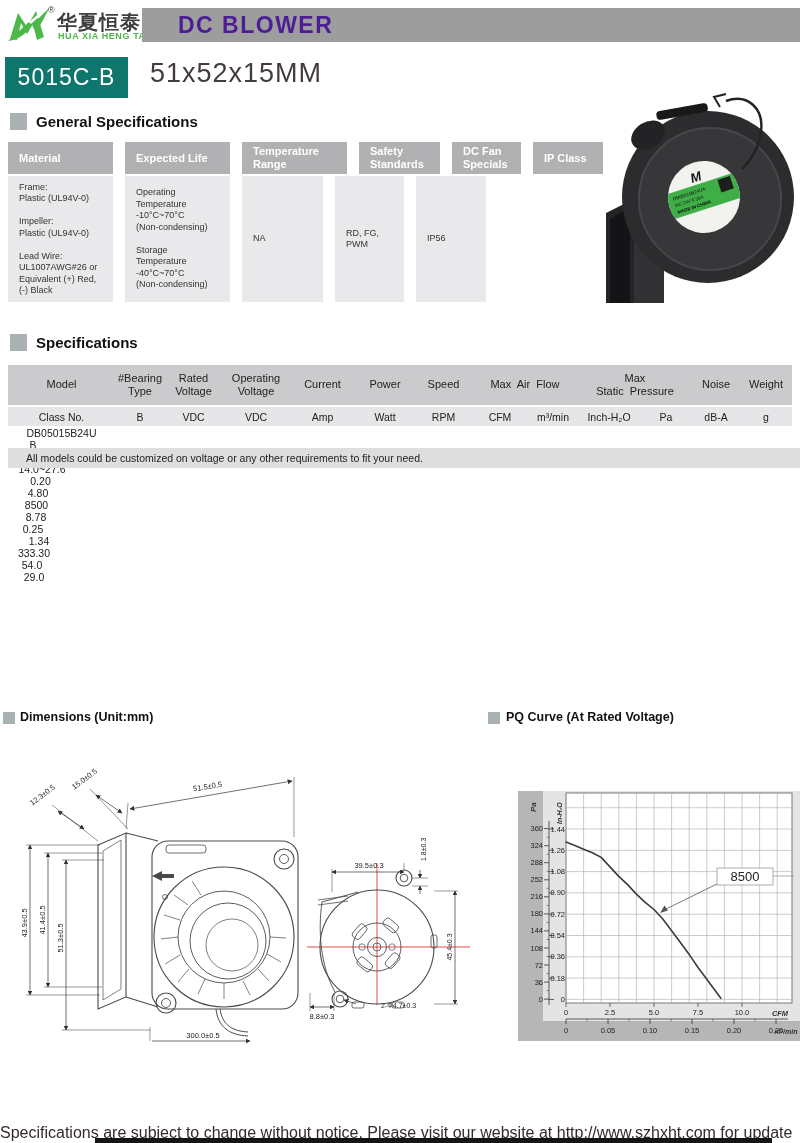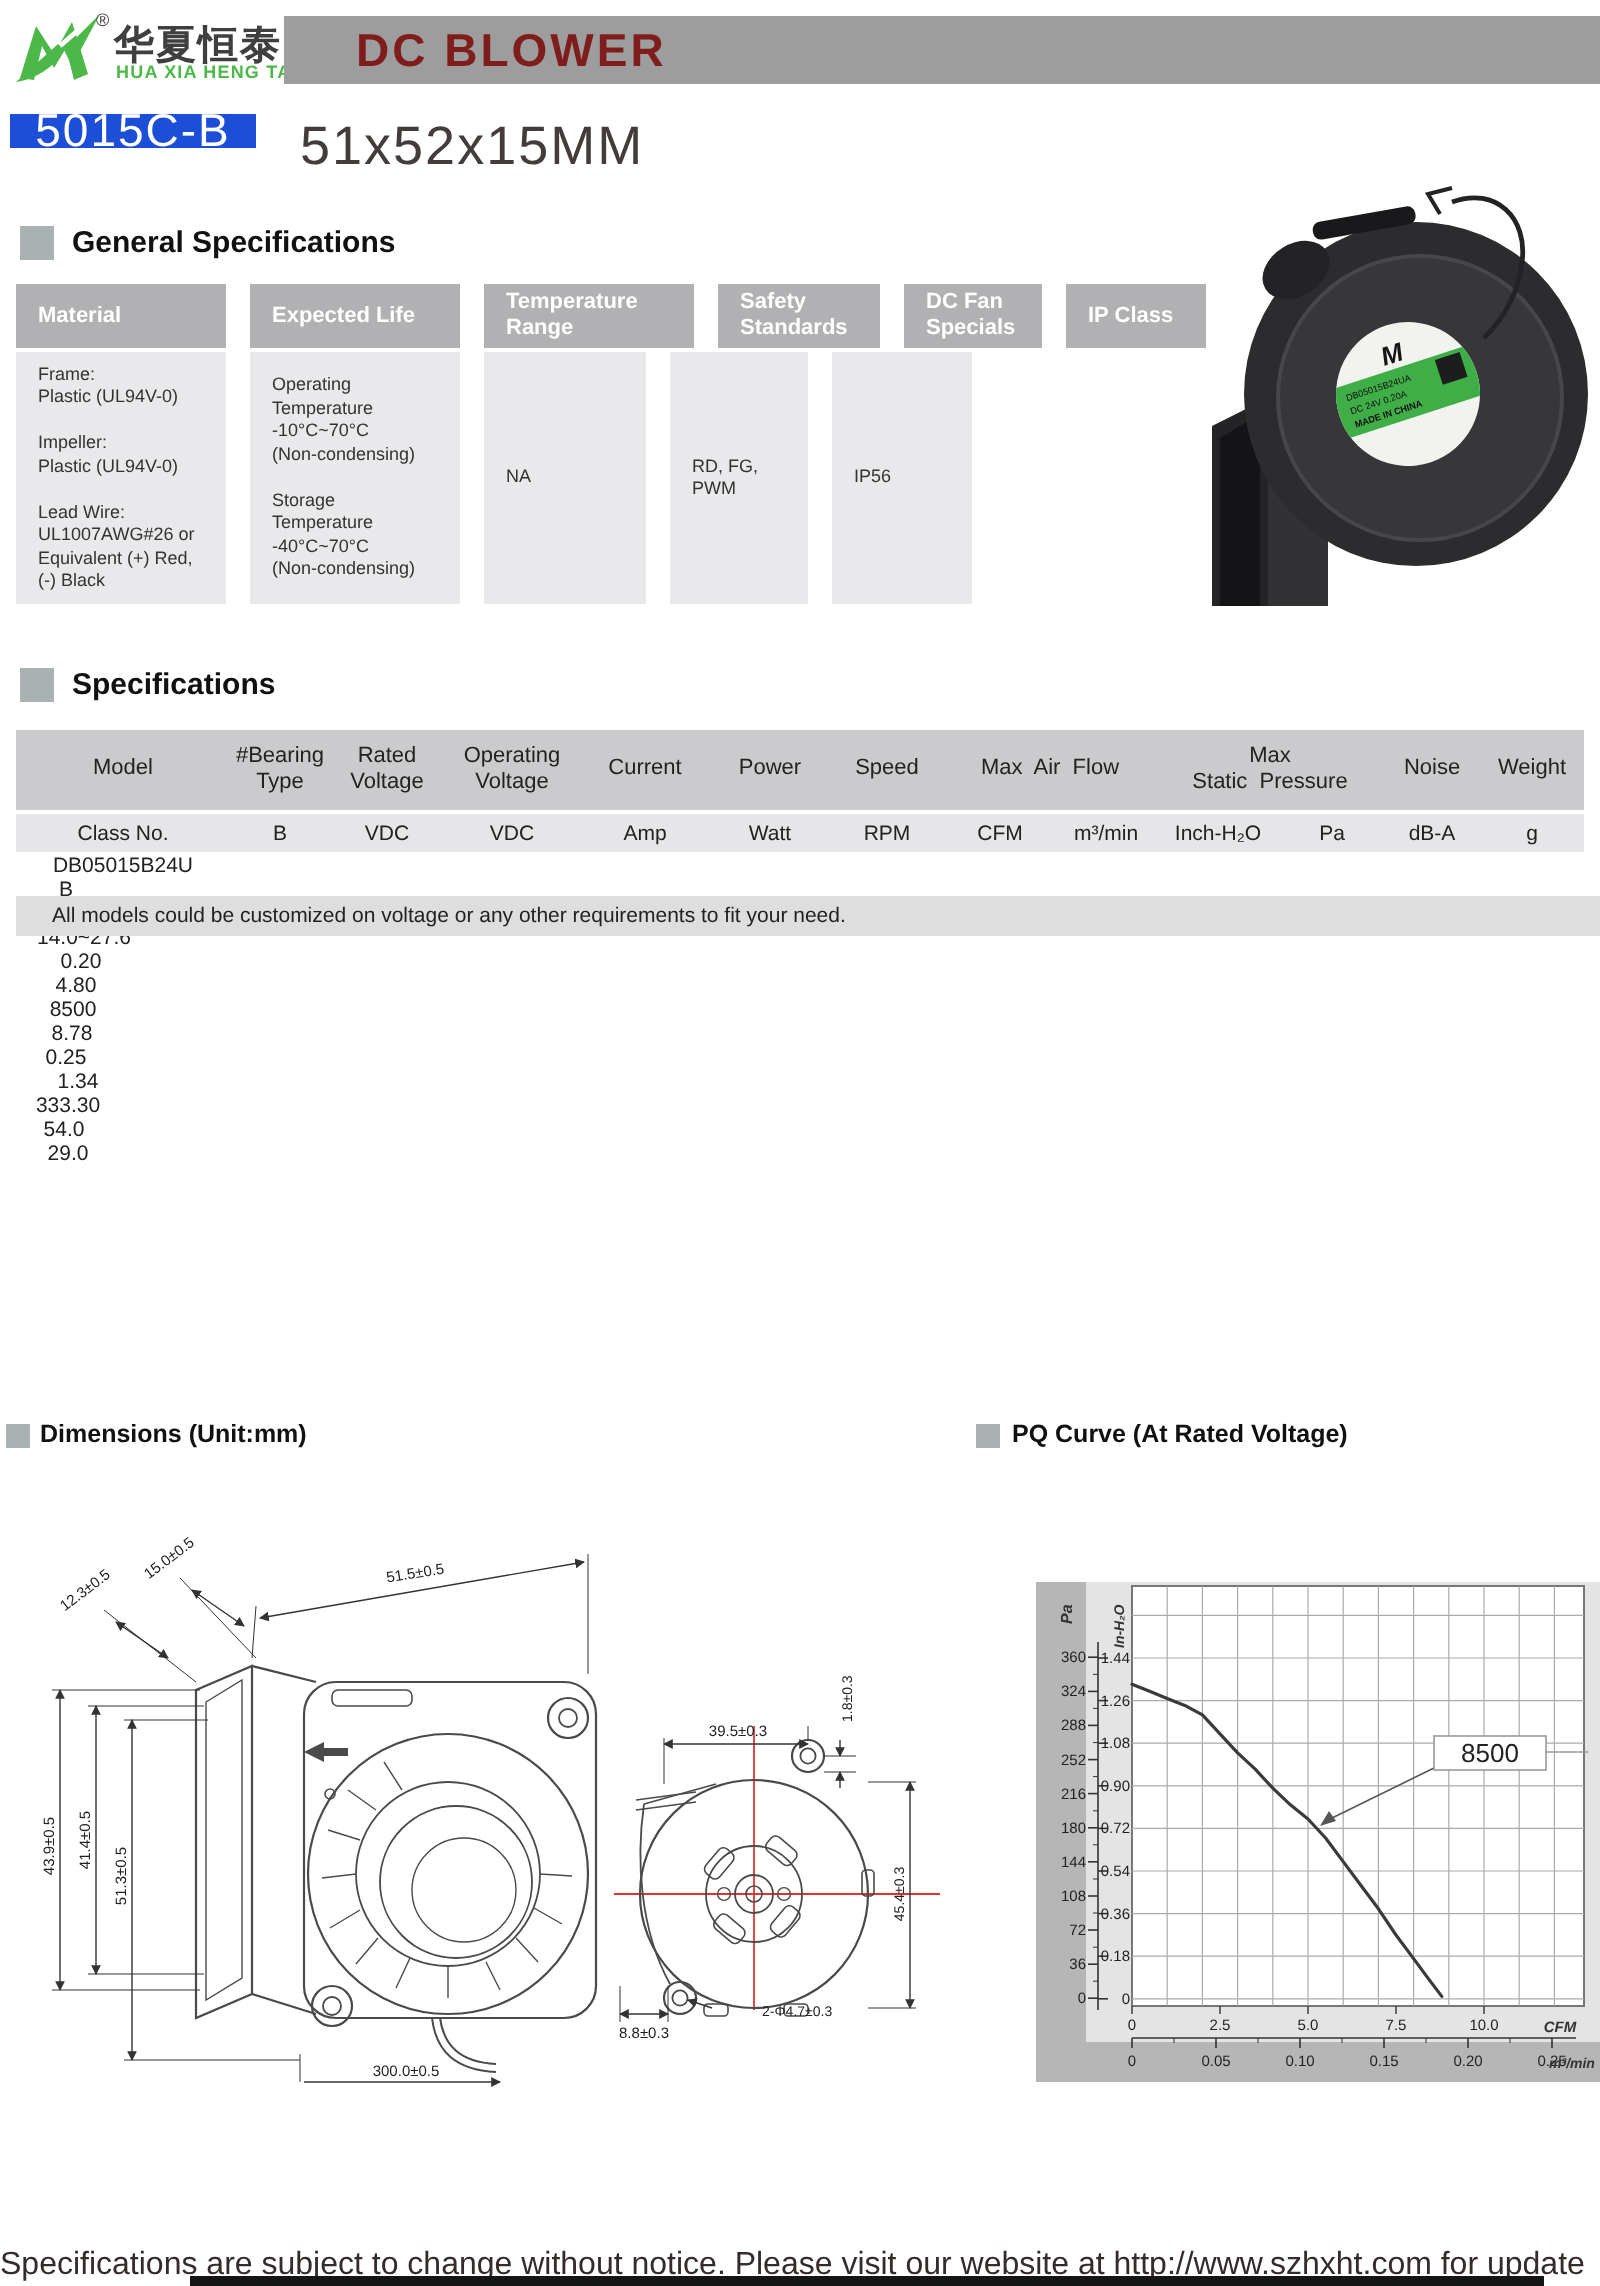--- a/index.html
+++ b/index.html
@@ -3,25 +3,25 @@
 <meta charset="utf-8">
 <style>
   html,body{margin:0;padding:0;background:#fff;}
   #page{position:relative;width:800px;height:1143px;background:#fff;overflow:hidden;
         font-family:"Liberation Sans","DejaVu Sans",sans-serif;color:#222;}
   .abs{position:absolute;}
   .preline{white-space:pre-line;}
   .prewrap{white-space:pre-wrap;}
   
   #banner{left:142px;top:8px;width:658px;height:34px;background:#9d9d9d;display:flex;align-items:center;}
-  #banner span{margin-left:36px;color:#7f1d1d;font-size:23px;font-weight:bold;letter-spacing:1.5px;}
+  #banner span{margin-left:36px;color:#4c1d95;font-size:23px;font-weight:bold;letter-spacing:1.5px;}
   #cn-name{left:57px;top:9px;font-size:20px;font-weight:bold;color:#3f3f3f;letter-spacing:1px;}
   #reg-mark{left:48px;top:5px;font-size:9px;color:#3f3f3f;}
   #en-name{left:58px;top:31px;font-size:9px;font-weight:bold;color:#4cb848;letter-spacing:0.6px;}
-  #model-badge{left:5px;top:57px;width:123px;height:17px;background:#1d4ed8;display:flex;align-items:center;justify-content:center;color:#fff;font-size:23px;letter-spacing:1px;}
+  #model-badge{left:5px;top:57px;width:123px;height:41px;background:#0f766e;display:flex;align-items:center;justify-content:center;color:#fff;font-size:23px;letter-spacing:1px;}
   #size-label{left:150px;top:58px;font-size:27px;color:#443b3b;letter-spacing:1px;}
   
   .sq{background:#a9b1b3;}
   .stitle{font-weight:bold;color:#111;}
   
   .grow{display:flex;gap:12px;left:8px;}
   .gcell{box-sizing:border-box;}
   .ghead{background:#b1b1b3;color:#fff;font-weight:bold;font-size:11px;display:flex;align-items:center;padding-left:11px;line-height:13px;}
   .gbody{background:#e9e9eb;color:#333;font-size:9px;line-height:11.5px;display:flex;align-items:center;padding-left:11px;}
   .w0{width:105px}.w1{width:105px}.w2{width:105px}.w3{width:81px}.w4{width:69px}.w5{width:70px}

